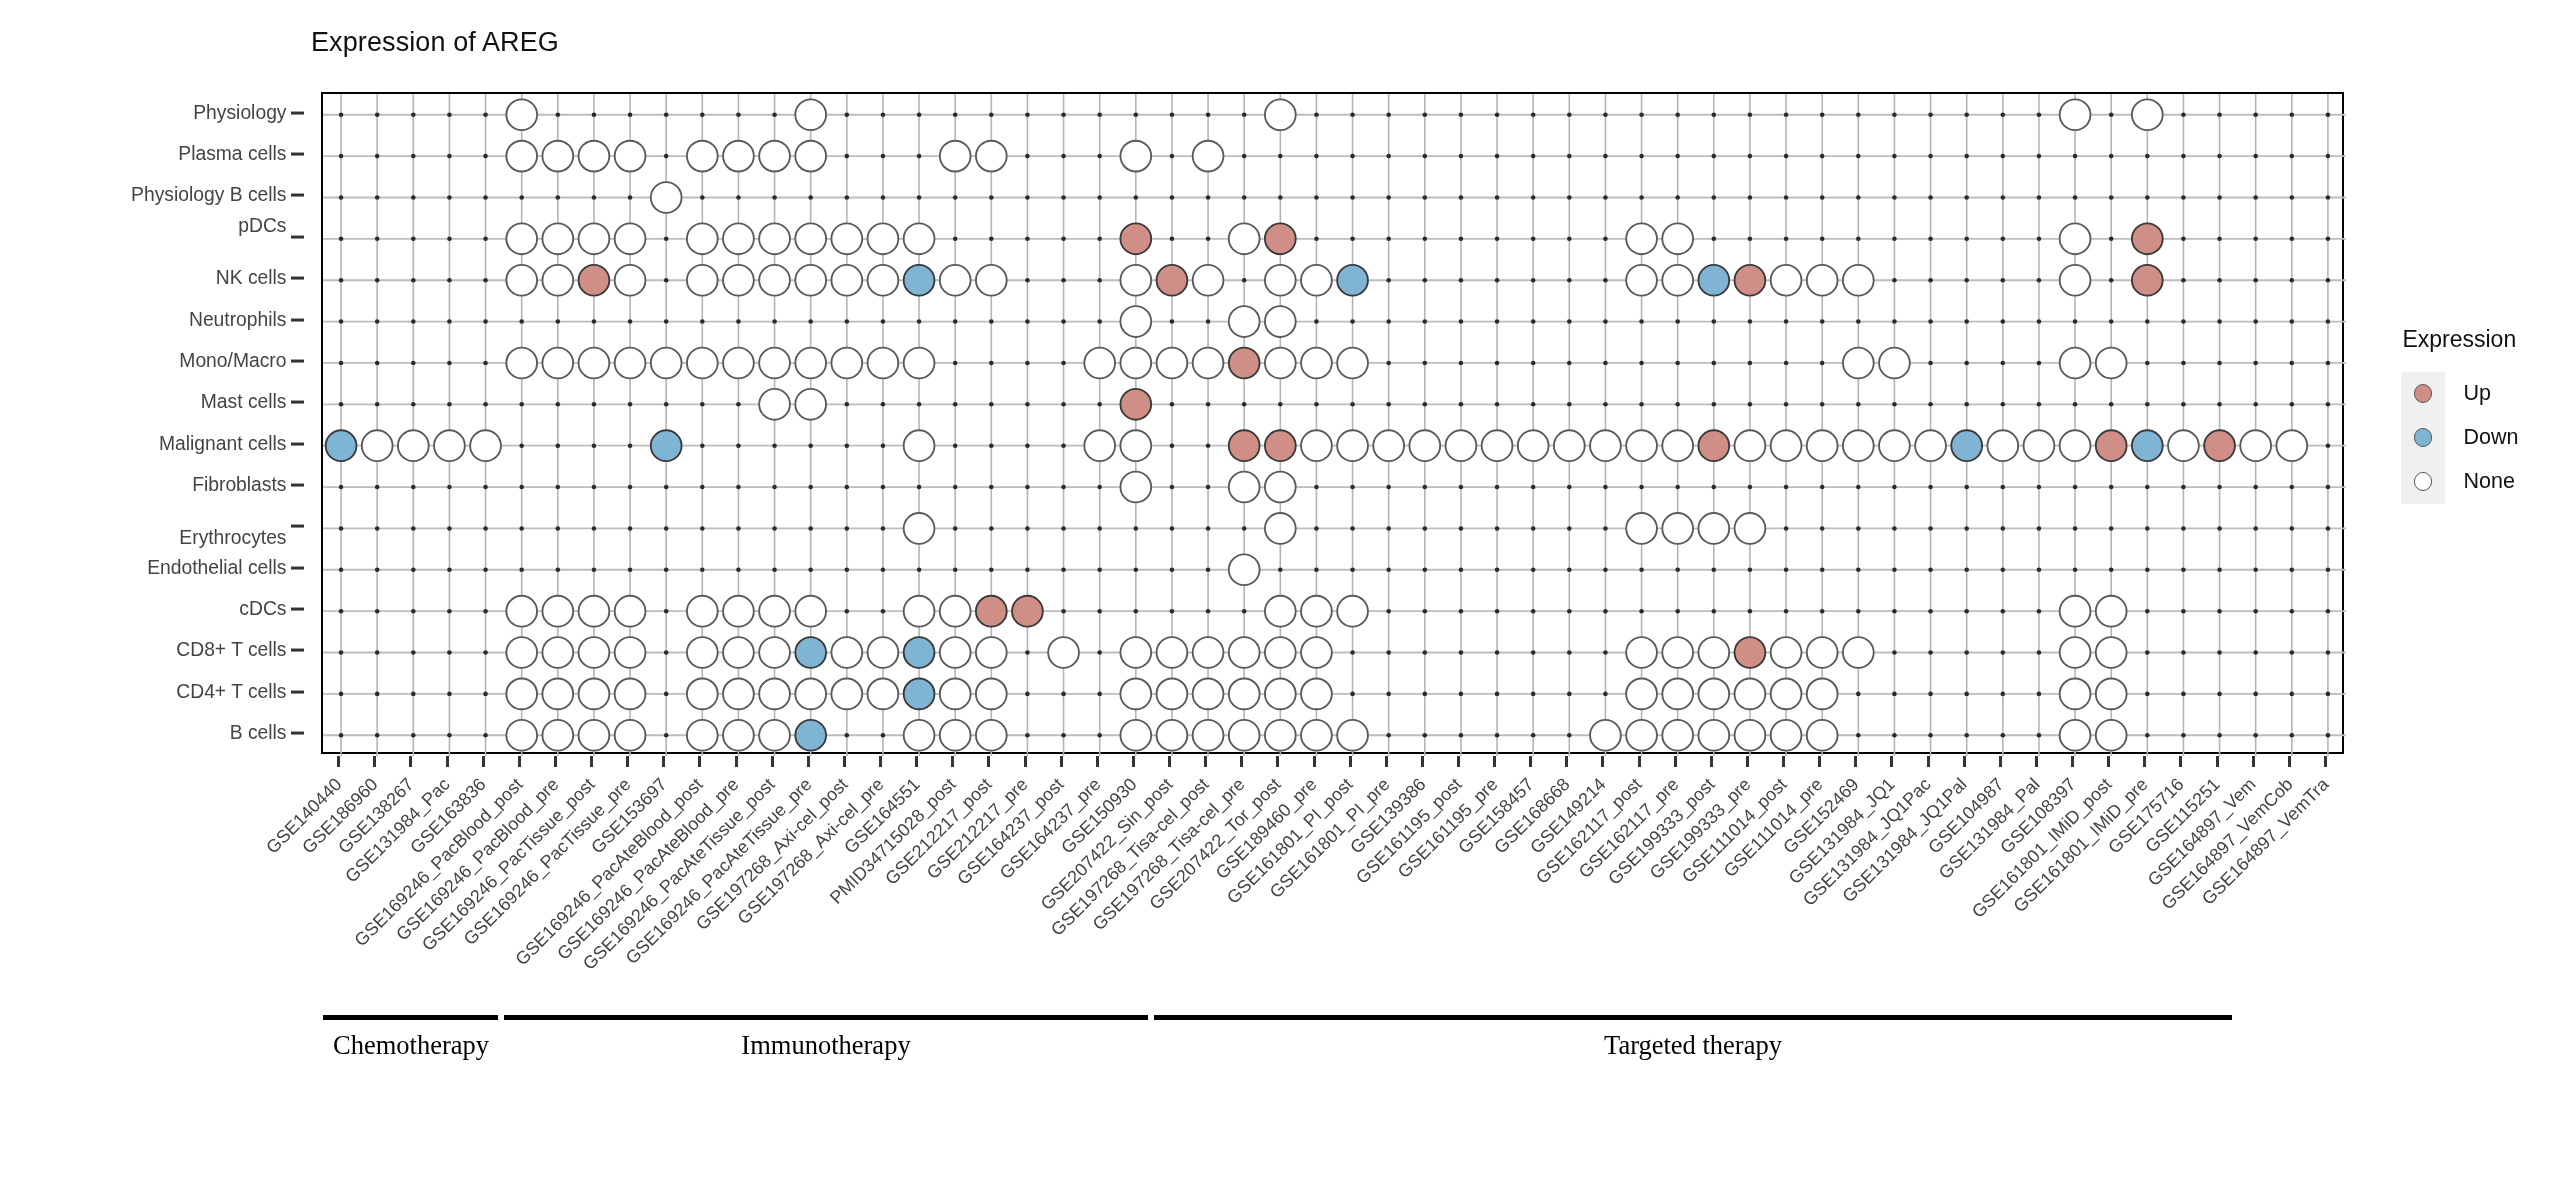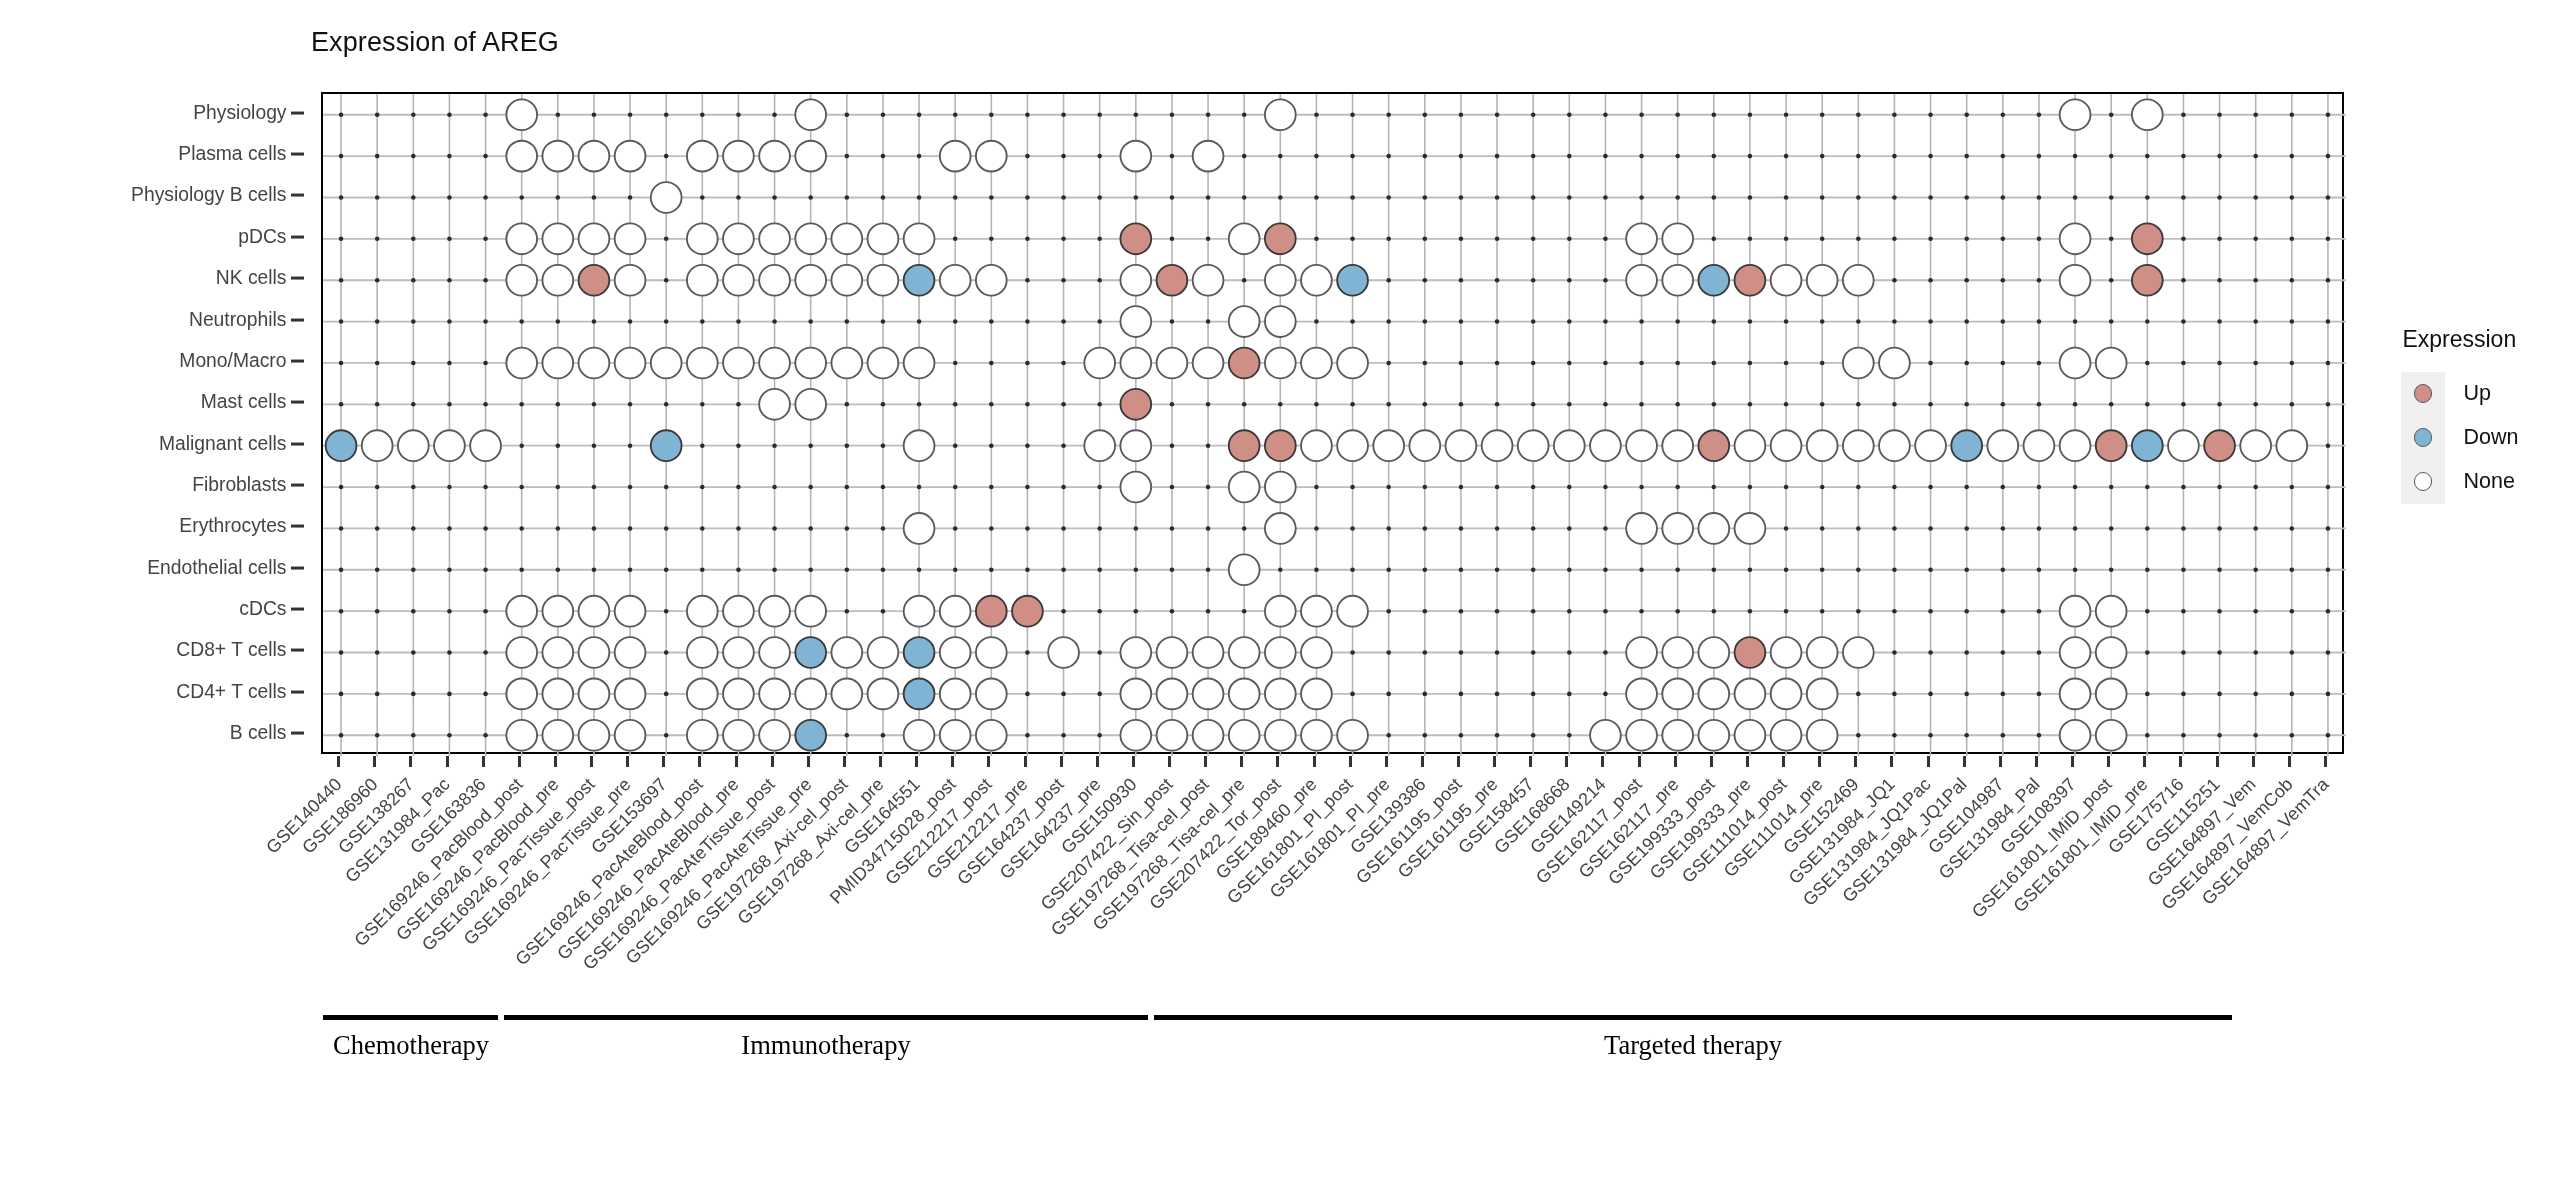--- a/index.html
+++ b/index.html
@@ -66,35 +66,35 @@
 
   <div id="chart-title">Expression of AREG</div>
 
   <div id="ylabels">
       <div class="ylab" style="top: 20.7px;">Physiology</div>
       <div class="ytick" style="top: 20.7px;"></div>
       <div class="ylab" style="top: 62px;">Plasma cells</div>
       <div class="ytick" style="top: 62px;"></div>
       <div class="ylab" style="top: 103px;">Physiology B cells</div>
       <div class="ytick" style="top: 103px;"></div>
-      <div class="ylab" style="top: 145px;">pDCs</div>
+      <div class="ylab" style="top: 134px;">pDCs</div>
       <div class="ytick" style="top: 145px;"></div>
       <div class="ylab" style="top: 186px; text-align: center;">NK cells</div>
       <div class="ytick" style="top: 186px;"></div>
       <div class="ylab" style="top: 228px;">Neutrophils</div>
       <div class="ytick" style="top: 228px;"></div>
       <div class="ylab" style="top: 269px;">Mono/Macro</div>
       <div class="ytick" style="top: 269px;"></div>
       <div class="ylab" style="top: 310px;">Mast cells</div>
       <div class="ytick" style="top: 310px;"></div>
       <div class="ylab" style="top: 352px;">Malignant cells</div>
       <div class="ytick" style="top: 352px;"></div>
       <div class="ylab" style="top: 393px;">Fibroblasts</div>
       <div class="ytick" style="top: 393px;"></div>
-      <div class="ylab" style="top: 434px; text-align: right;">Erythrocytes</div>
+      <div class="ylab" style="top: 446px; text-align: right;">Erythrocytes</div>
       <div class="ytick" style="top: 434px;"></div>
       <div class="ylab" style="top: 476px;">Endothelial cells</div>
       <div class="ytick" style="top: 476px;"></div>
       <div class="ylab" style="top: 517px;">cDCs</div>
       <div class="ytick" style="top: 517px;"></div>
       <div class="ylab" style="top: 558px;">CD8+ T cells</div>
       <div class="ytick" style="top: 558px;"></div>
       <div class="ylab" style="top: 600px;">CD4+ T cells</div>
       <div class="ytick" style="top: 600px;"></div>
       <div class="ylab" style="top: 641px;">B cells</div>

